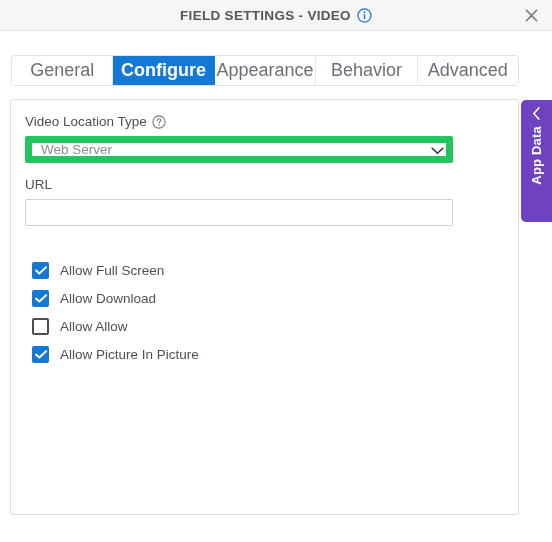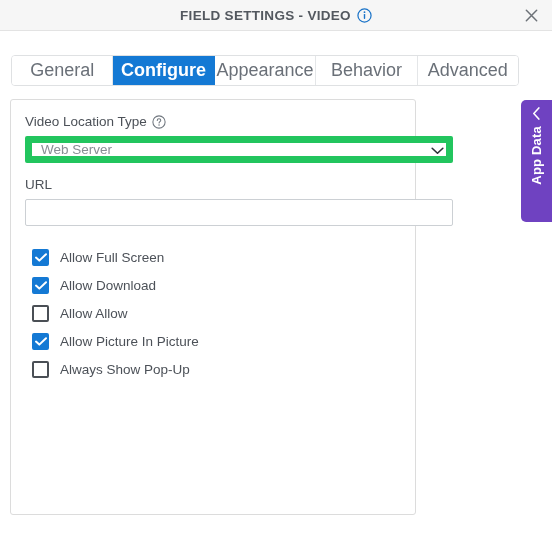--- a/index.html
+++ b/index.html
@@ -87,21 +87,21 @@
     color: #ffffff;
     font-weight: 700;
     border-right-color: #1479d4;
   }
 
   
   .card {
     position: absolute;
     left: 10px;
     top: 99px;
-    width: 406px;
+    width: 509px;
     height: 416px;
     box-sizing: border-box;
     border: 1px solid #dcdcdc;
     border-radius: 3px;
     background: #ffffff;
   }
   .card-inner {
     padding: 14px 18px 0 14px;
   }
 
@@ -154,21 +154,21 @@
     border: 1px solid #ccd0d4;
     border-radius: 2px;
     background: #fff;
     font-size: 13.5px;
     color: #3c4148;
     padding: 0 9px;
     font-family: "Liberation Sans", sans-serif;
     outline: none;
   }
 
-  .checkbox-list { margin-top: 17px; }
+  .checkbox-list { margin-top: 30px; }
   .cb-row {
     display: flex;
     align-items: center;
     height: 28px;
     cursor: pointer;
   }
   .cb {
     width: 17px; height: 17px;
     box-sizing: border-box;
     border-radius: 2px;
@@ -304,24 +304,20 @@
 
       <div class="cb-row">
         <span class="cb checked">
           <svg width="12" height="9" viewBox="0 0 12 9">
               <path d="M1 4.6 L4.3 7.6 L11 1.2" fill="none" stroke="#ffffff" stroke-width="2" stroke-linecap="round" stroke-linejoin="round"></path>
             </svg>
         </span>
         <span class="cb-label">Allow Picture In Picture</span>
       </div>
 
-      <div class="cb-row">
-        <span class="cb"></span>
-        <span class="cb-label">Always Show Pop-Up</span>
-      </div>
 
     </div>
   </div>
 </div>
 
 <div class="appdata">
   <span class="appdata-chevron">
     <svg width="9" height="13" viewBox="0 0 9 14">
       <path d="M7 1 L1.6 7 L7 13" fill="none" stroke="#ffffff" stroke-width="1.7" stroke-linecap="round" stroke-linejoin="round"></path>
     </svg>

